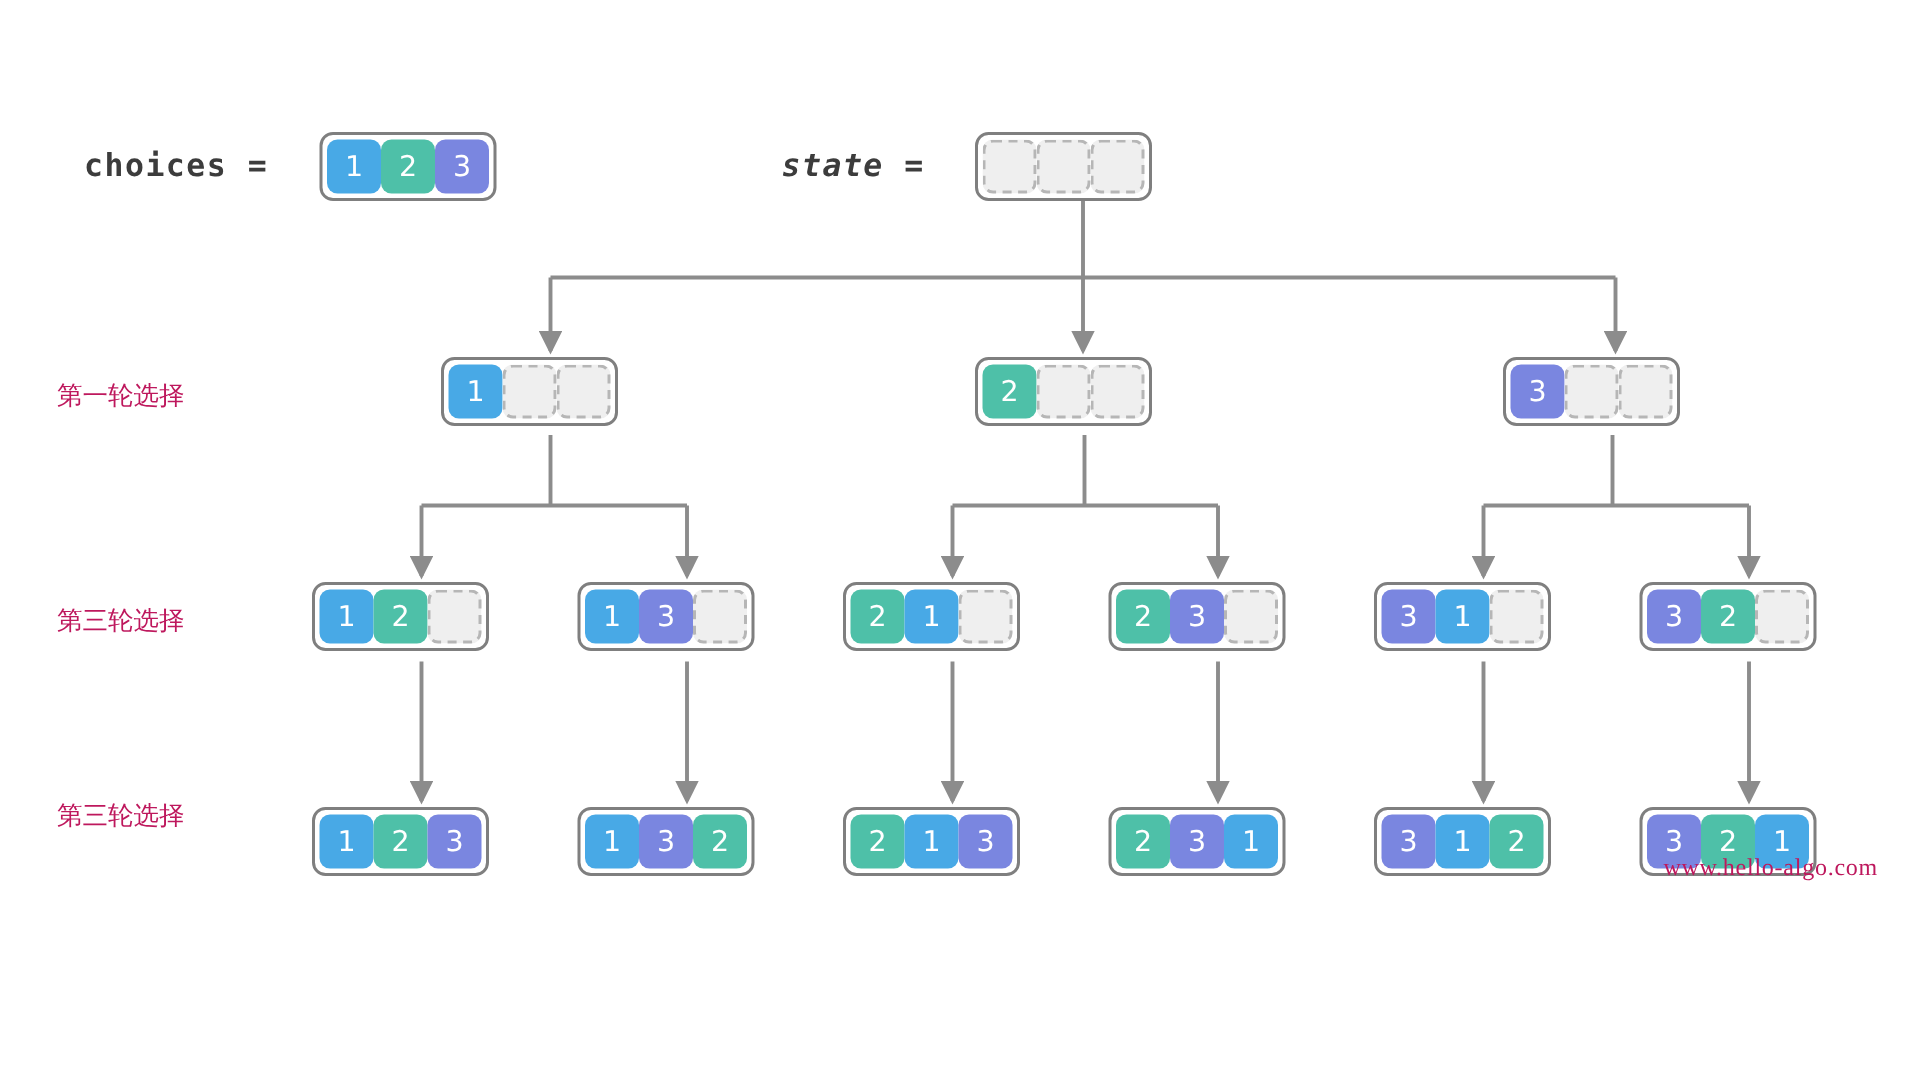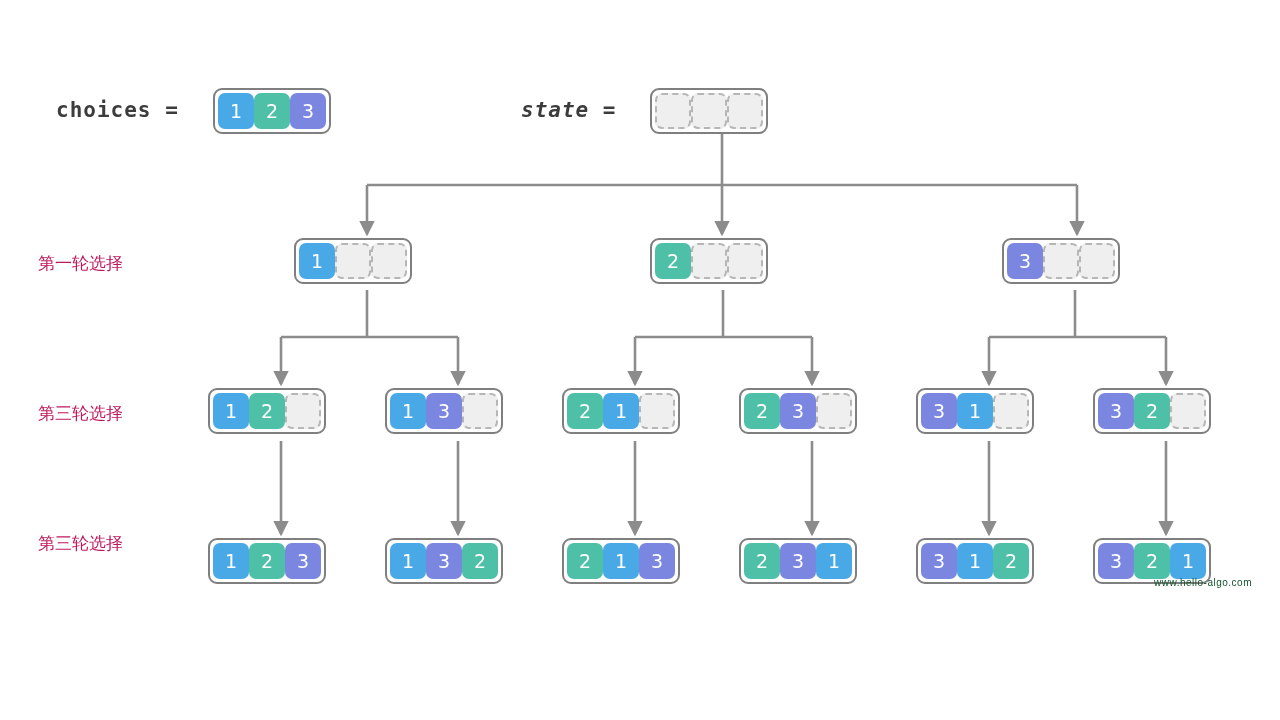--- a/index.html
+++ b/index.html
@@ -78,23 +78,23 @@
   }
   .cell.c-blue   { background: #48a9e6; }
   .cell.c-teal   { background: #4ec0a8; }
   .cell.c-purple { background: #7a86e0; }
 
   
   .watermark {
     position: absolute;
     right: 28px;
     bottom: 24px;
-    font-family: Liberation Sans, sans-serif;
-    font-size: 10px;
-    color: #14532d;
+    font-family: Liberation Serif, serif;
+    font-size: 16px;
+    color: #be185d;
     letter-spacing: 0.5px;
   }
 </style>
 </head>
 <body>
 
 <div id="stage">
 
   <svg id="edges" viewBox="0 0 1280 720" xmlns="http://www.w3.org/2000/svg">
     <defs>

